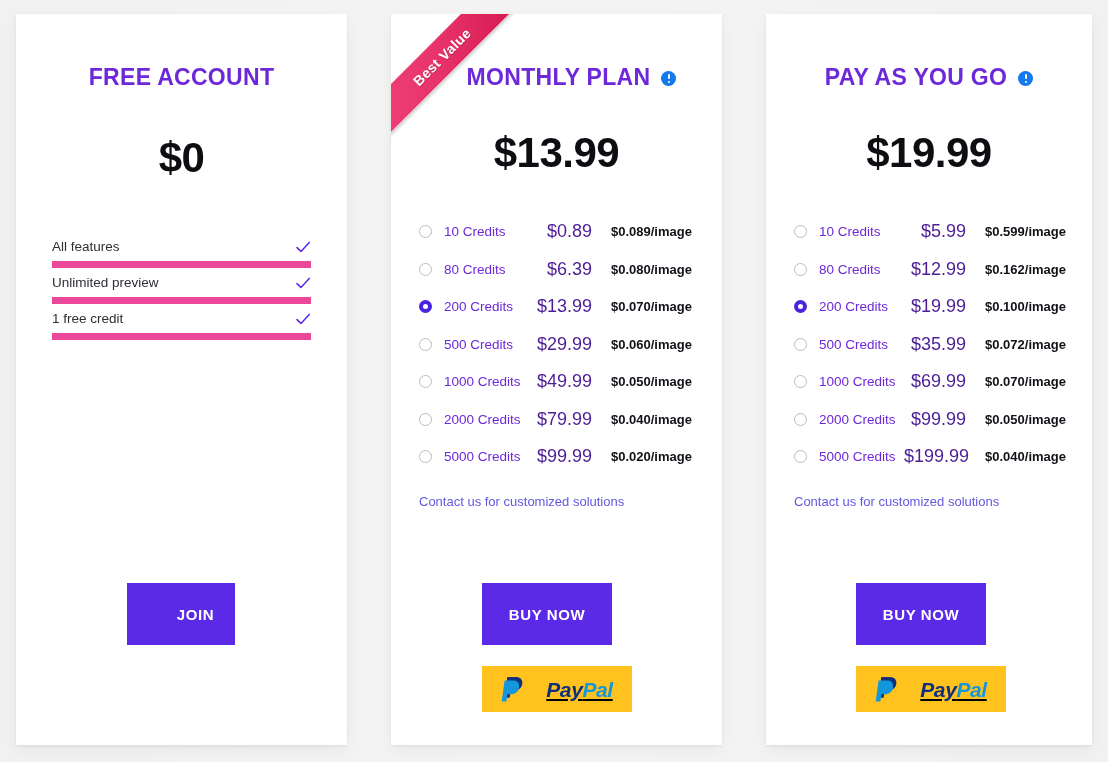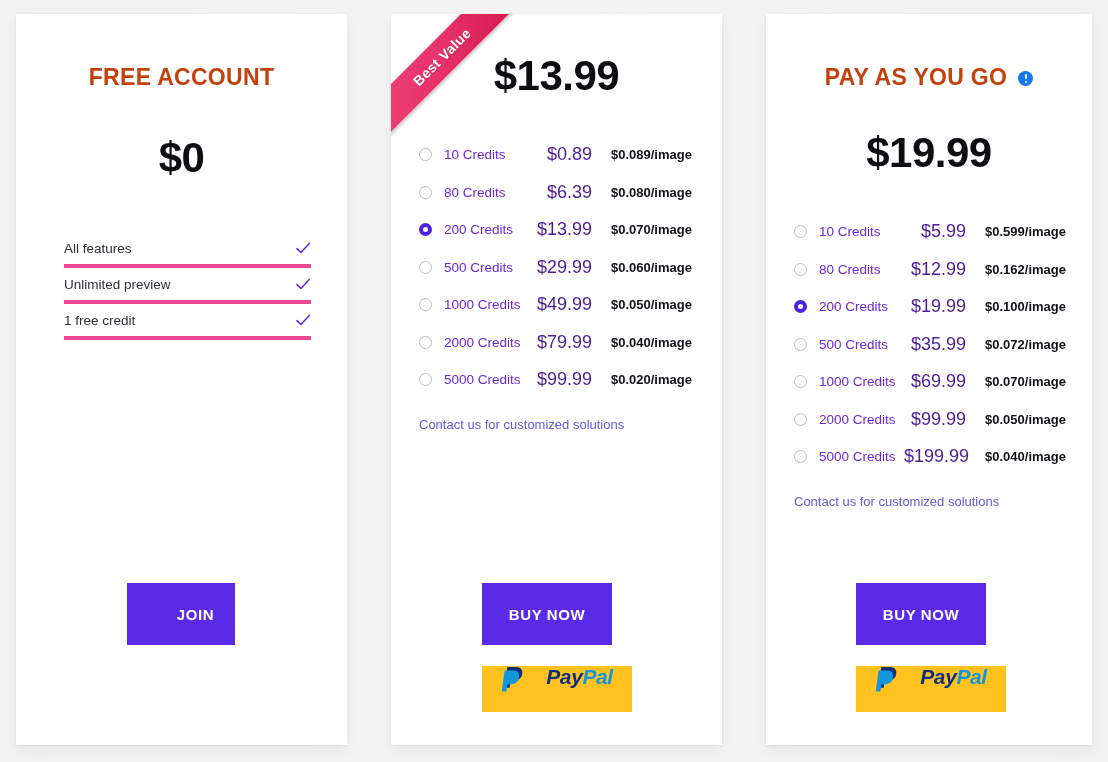--- a/index.html
+++ b/index.html
@@ -29,21 +29,21 @@
   #card-free    { left: 16px;  top: 14px; width: 331px; height: 731px; }
   #card-monthly { left: 391px; top: 14px; width: 331px; height: 731px; overflow: hidden; }
   #card-payg    { left: 766px; top: 14px; width: 326px; height: 731px; }
 
   
   .card-title {
     text-align: left;
     font-size: 23px;
     font-weight: bold;
     letter-spacing: 0.3px;
-    color: #c2410c;
+    color: #6d28d9;
     white-space: nowrap;
   }
   #card-free .card-title    { margin-top: 50px; }
   #card-monthly .card-title { margin-top: 50px; padding-left: 30px; }
   #card-payg .card-title    { margin-top: 50px; }
 
   .title-row {
     display: flex;
     align-items: center;
     justify-content: center;
@@ -141,22 +141,21 @@
 
   
   .feature-list {
     margin: 50px 36px 0 36px;
   }
   .feature-row {
     display: flex;
     align-items: center;
     justify-content: space-between;
     height: 36px;
-    border-bottom: 4px solid #ec4899;
-    margin-left: 12px;
+    border-bottom: 7px solid #ec4899;
   }
   .feature-label {
     font-size: 13.5px;
     color: #2d2f35;
   }
   .check-icon {
     width: 16px;
     height: 16px;
     flex: 0 0 auto;
   }
@@ -248,23 +247,25 @@
   }
   #card-monthly .buy-button { left: 91px; top: 569px; }
   #card-payg .buy-button    { left: 90px; top: 569px; }
 
   .paypal-button {
     position: absolute;
     width: 150px;
     height: 46px;
     background: #ffc21f;
     display: flex;
+    align-items: center;
     justify-content: center;
     gap: 21px;
     cursor: pointer;
+    text-decoration: underline;
   }
   #card-monthly .paypal-button { left: 91px; top: 652px; }
   #card-payg .paypal-button    { left: 90px; top: 652px; }
 
   .paypal-wordmark {
     font-size: 21px;
     font-weight: bold;
     font-style: italic;
     letter-spacing: -0.4px;
     line-height: 1;
@@ -310,20 +311,24 @@
   <div class="card" id="card-monthly">
 
     <div class="ribbon-wrap">
       <div class="ribbon-tail left"></div>
       <div class="ribbon-tail right"></div>
       <div class="ribbon-band">
         <span class="ribbon-text">Best Value</span>
       </div>
     </div>
 
+    <div class="card-title title-row">
+      <span>MONTHLY PLAN</span>
+      <span class="info-icon"></span>
+    </div>
     <div class="card-price">$13.99</div>
 
     <div class="options">
       <div class="option-row">
         <span class="radio"></span>
         <span class="option-credits">10 Credits</span>
         <span class="option-price">$0.89</span>
         <span class="option-unit">$0.089/image</span>
       </div>
       <div class="option-row">

